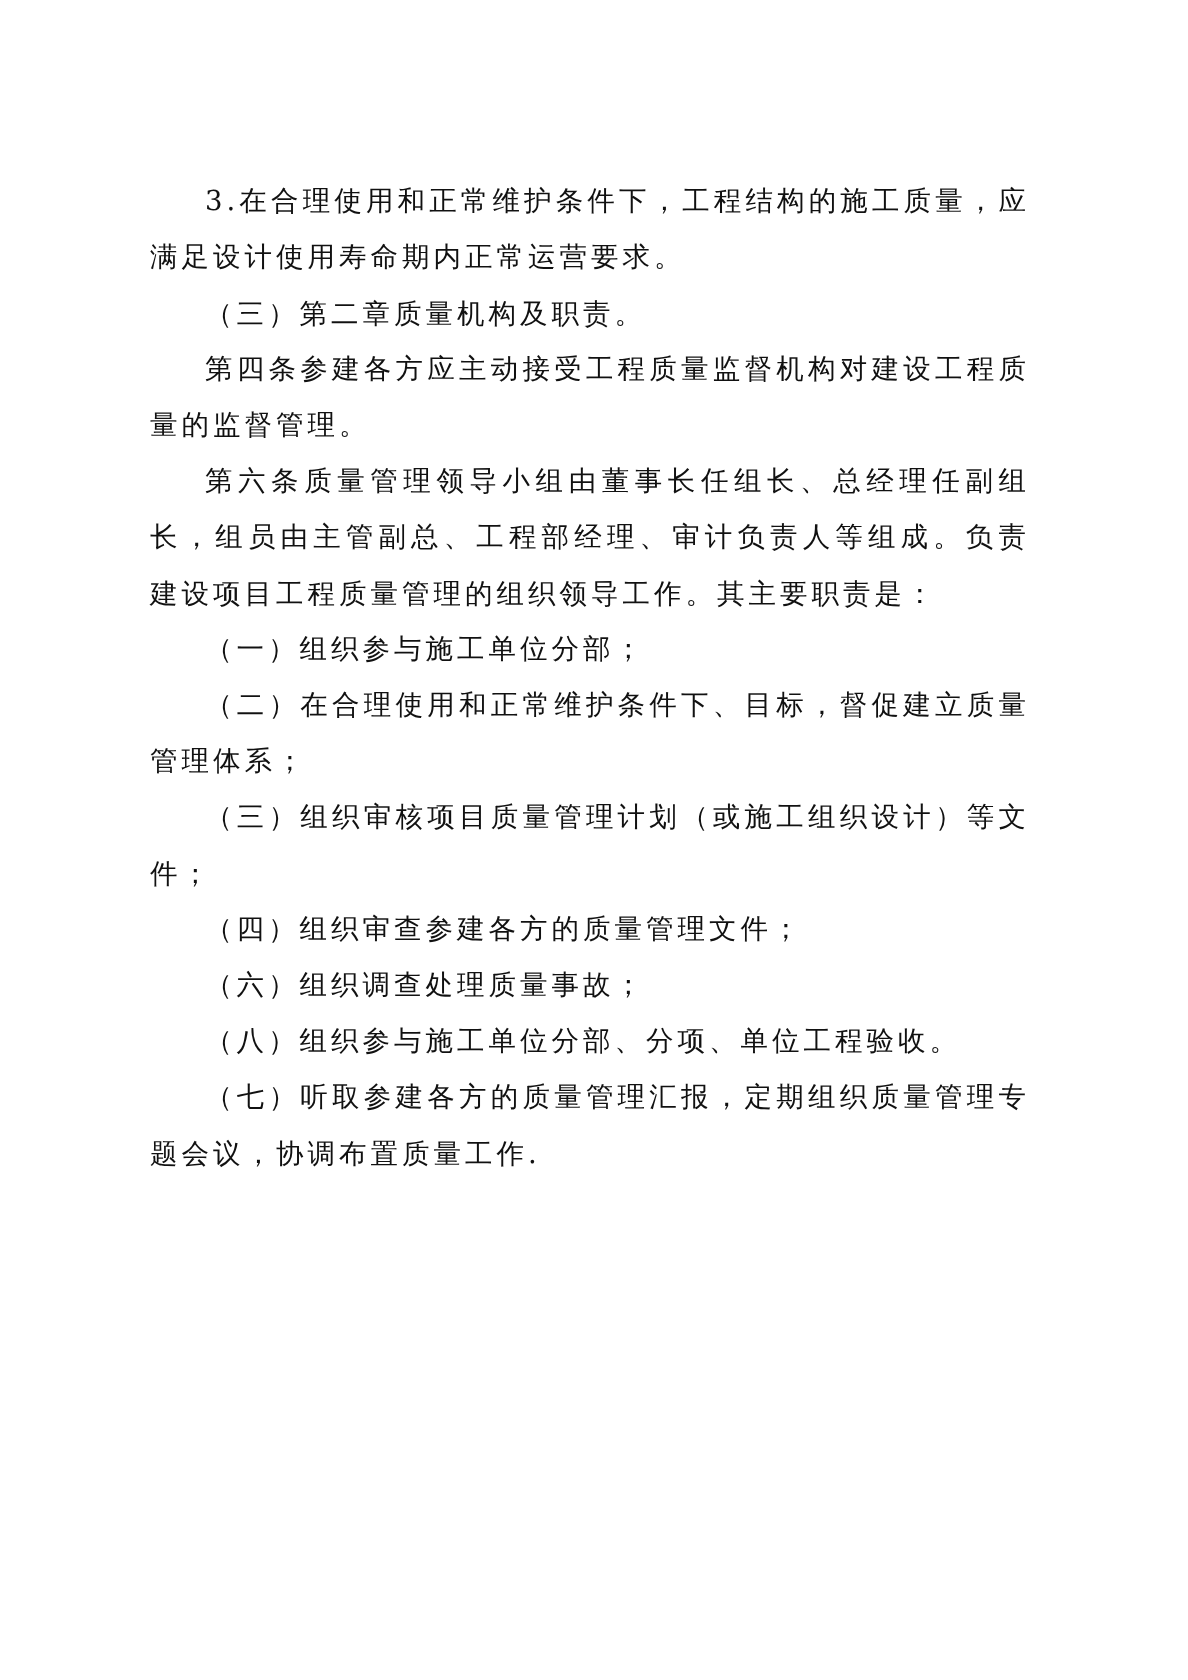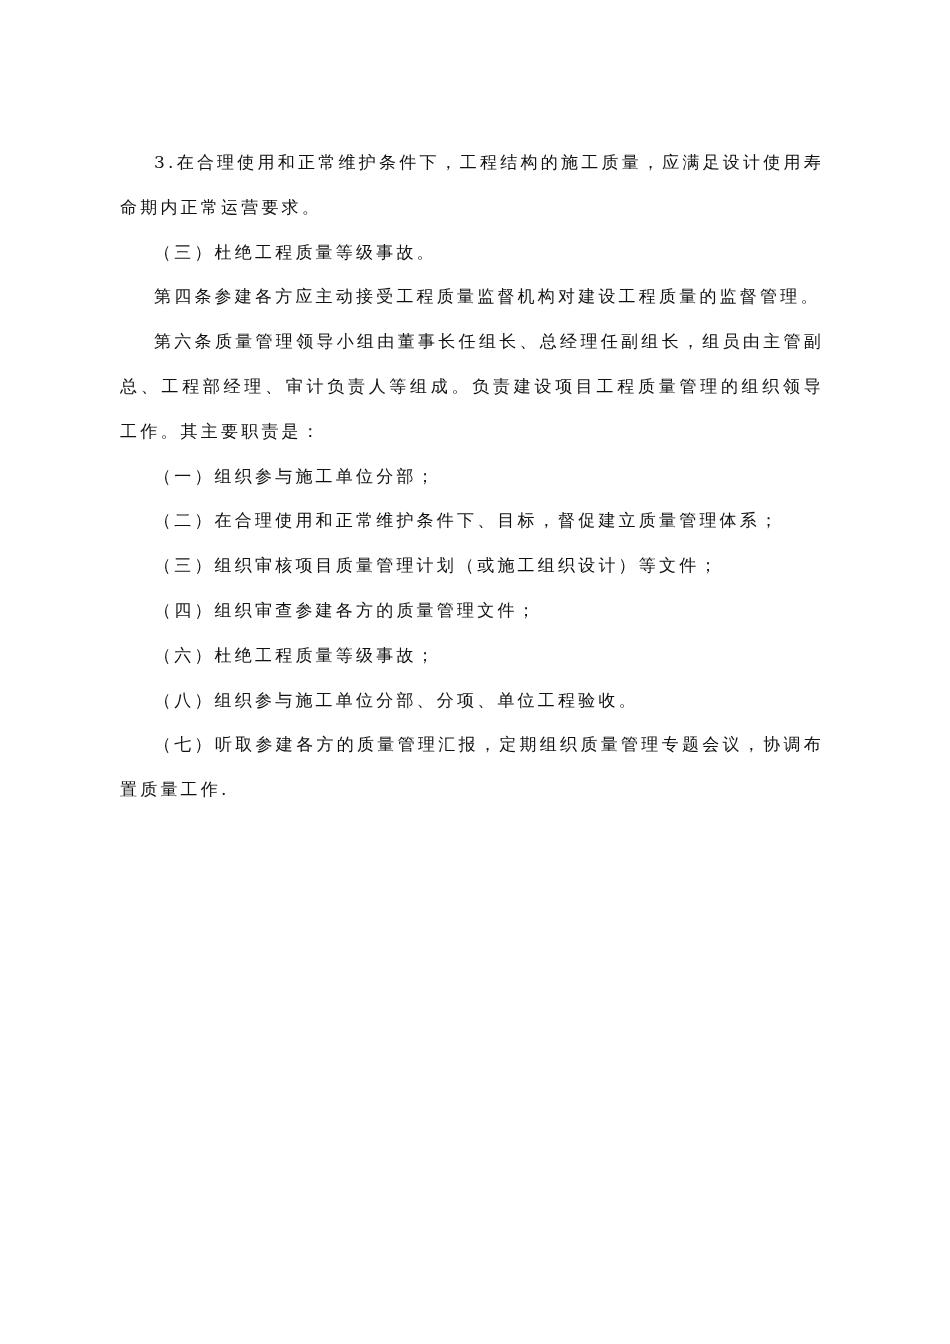--- a/index.html
+++ b/index.html
@@ -3,35 +3,35 @@
   <meta charset="utf-8">
   <style>
     html, body { margin: 0; padding: 0; background: #ffffff; }
     body { width: 950px; height: 1344px; position: relative; overflow: hidden; }
     .page {
       position: absolute;
       left: 120px;
       top: 140px;
       width: 704px;
       font-family: "DejaVu Serif", "Liberation Serif", serif;
-      font-size: 17px;
+      font-size: 22px;
       color: #111111;
       line-height: 44.8px;
       letter-spacing: 3.2px;
     }
     .para { margin: 0; text-indent: 2em; text-align: justify; text-align-last: left; }
   </style>
 </head>
 <body>
 
 <div class="page">
   <p class="para">3.在合理使用和正常维护条件下，工程结构的施工质量，应满足设计使用寿命期内正常运营要求。</p>
-  <p class="para">（三）杜绝工程质量等级事故。</p>
+  <p class="para">（三）第二章质量机构及职责。</p>
   <p class="para">第四条参建各方应主动接受工程质量监督机构对建设工程质量的监督管理。</p>
   <p class="para">第六条质量管理领导小组由董事长任组长、总经理任副组长，组员由主管副总、工程部经理、审计负责人等组成。负责建设项目工程质量管理的组织领导工作。其主要职责是：</p>
   <p class="para">（一）组织参与施工单位分部；</p>
   <p class="para">（二）在合理使用和正常维护条件下、目标，督促建立质量管理体系；</p>
   <p class="para">（三）组织审核项目质量管理计划（或施工组织设计）等文件；</p>
   <p class="para">（四）组织审查参建各方的质量管理文件；</p>
-  <p class="para">（六）杜绝工程质量等级事故；</p>
+  <p class="para">（六）组织调查处理质量事故；</p>
   <p class="para">（八）组织参与施工单位分部、分项、单位工程验收。</p>
   <p class="para">（七）听取参建各方的质量管理汇报，定期组织质量管理专题会议，协调布置质量工作.</p>
 </div>
 
 </body></html>

